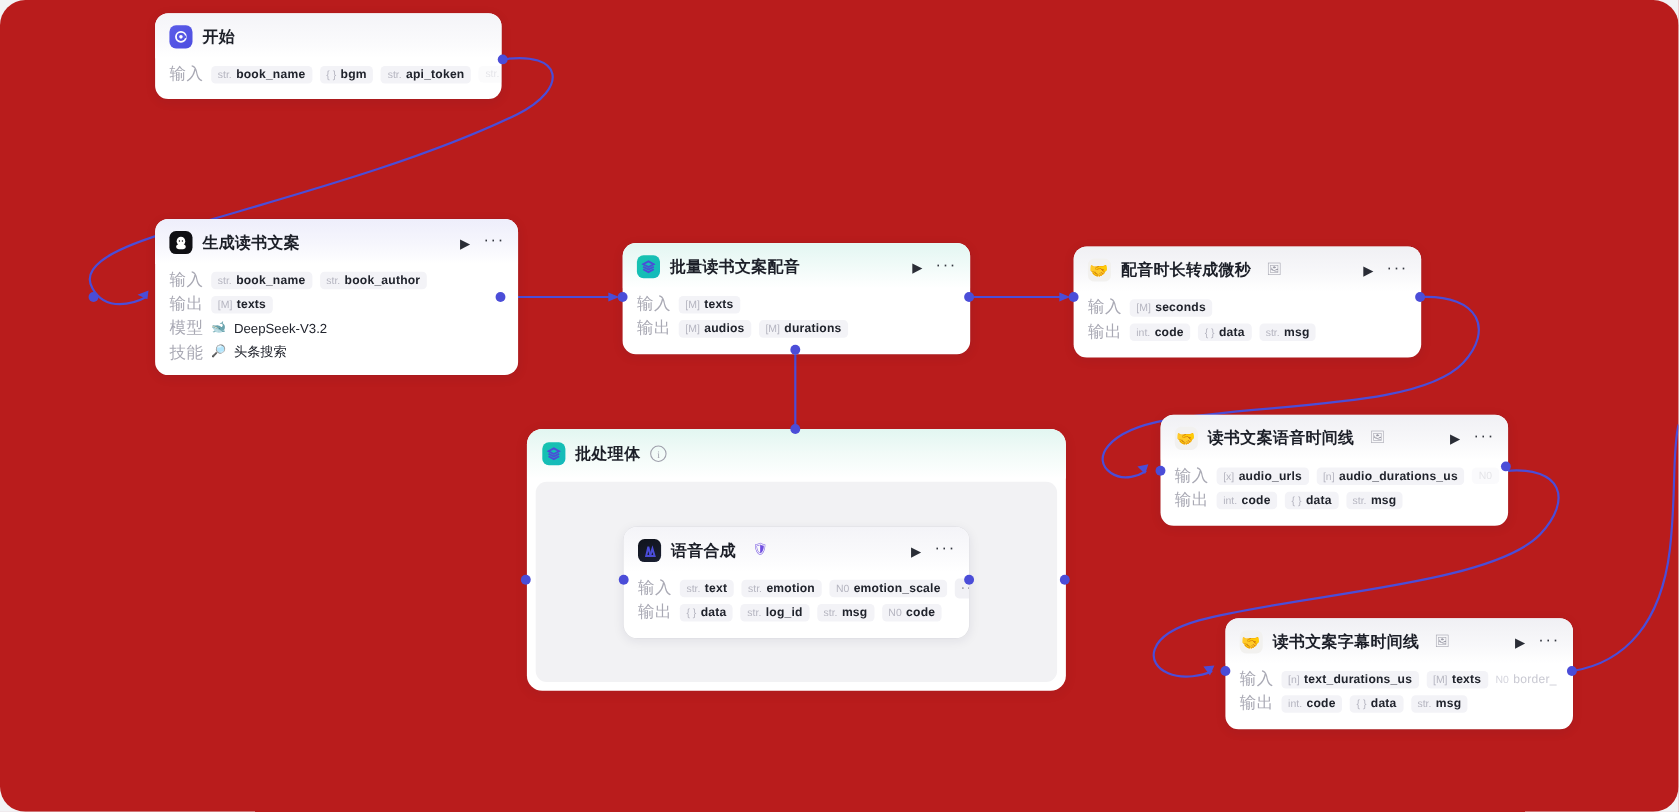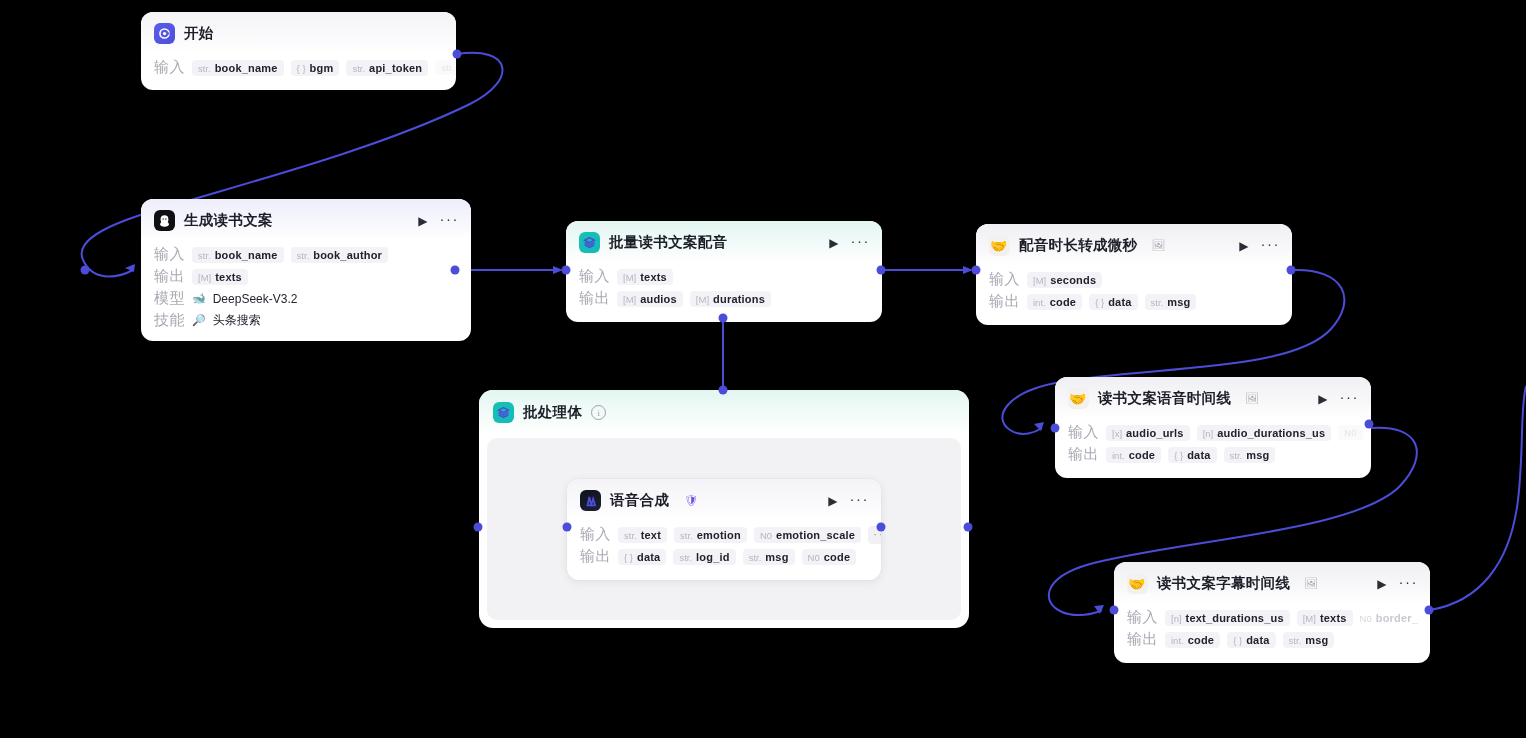--- a/index.html
+++ b/index.html
@@ -5,22 +5,23 @@
   html, body {
     margin: 0; padding: 0;
     width: 1526px; height: 738px;
     overflow: hidden;
     background: #f2f3f5;
     font-family: "Liberation Sans", "DejaVu Sans", sans-serif;
   }
   #canvas {
     position: relative;
     width: 1526px; height: 738px;
-    background: #000000;
+    background: #b91c1c;
     overflow: hidden;
+    border-radius: 23px;
   }
   #edge-layer {
     position: absolute; inset: 0;
     width: 1526px; height: 738px;
     pointer-events: none;
   }
   .node {
     position: absolute;
     background: #ffffff;
     border-radius: 12px;
@@ -109,21 +110,21 @@
     font-size: 9.5px;
     color: #b5b5c0;
     font-weight: 400;
   }
   .pname {
     font-size: 11px;
     color: #20232c;
     font-weight: 700;
     letter-spacing: 0.2px;
   }
-  .pill.faded .pname { color: #c9c9d2; font-weight:700; }
+  .pill.faded .pname { color: #c9c9d2; font-weight:400; }
   .pill.faded .ptype { color: #d6d6de; }
   .pill.ghost { opacity: 0.35; }
   .more-pill {
     background: #f1f1f5;
     border-radius: 4px;
     padding: 1px 5px 4px 5px;
     color: #9a9aa6;
     font-size: 13px;
     letter-spacing: 1.3px;
     line-height: 1;

